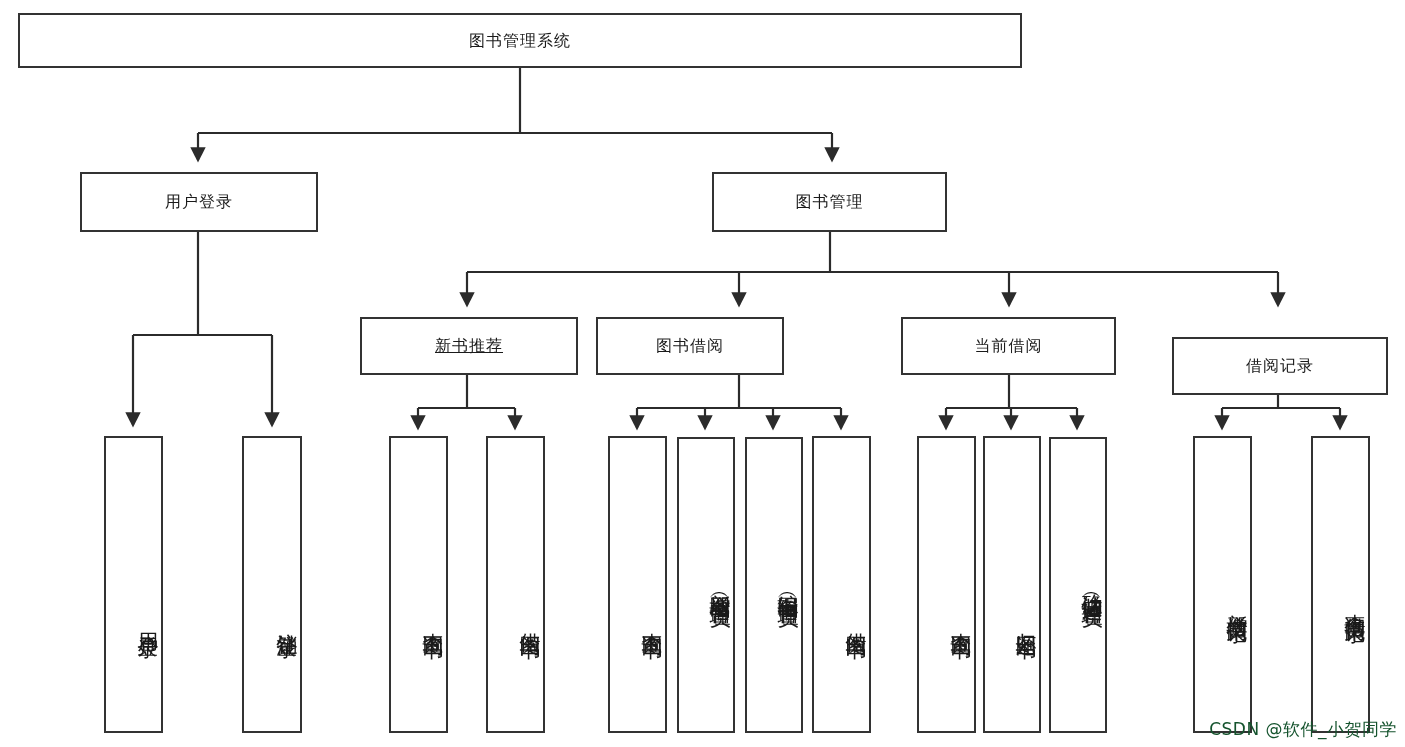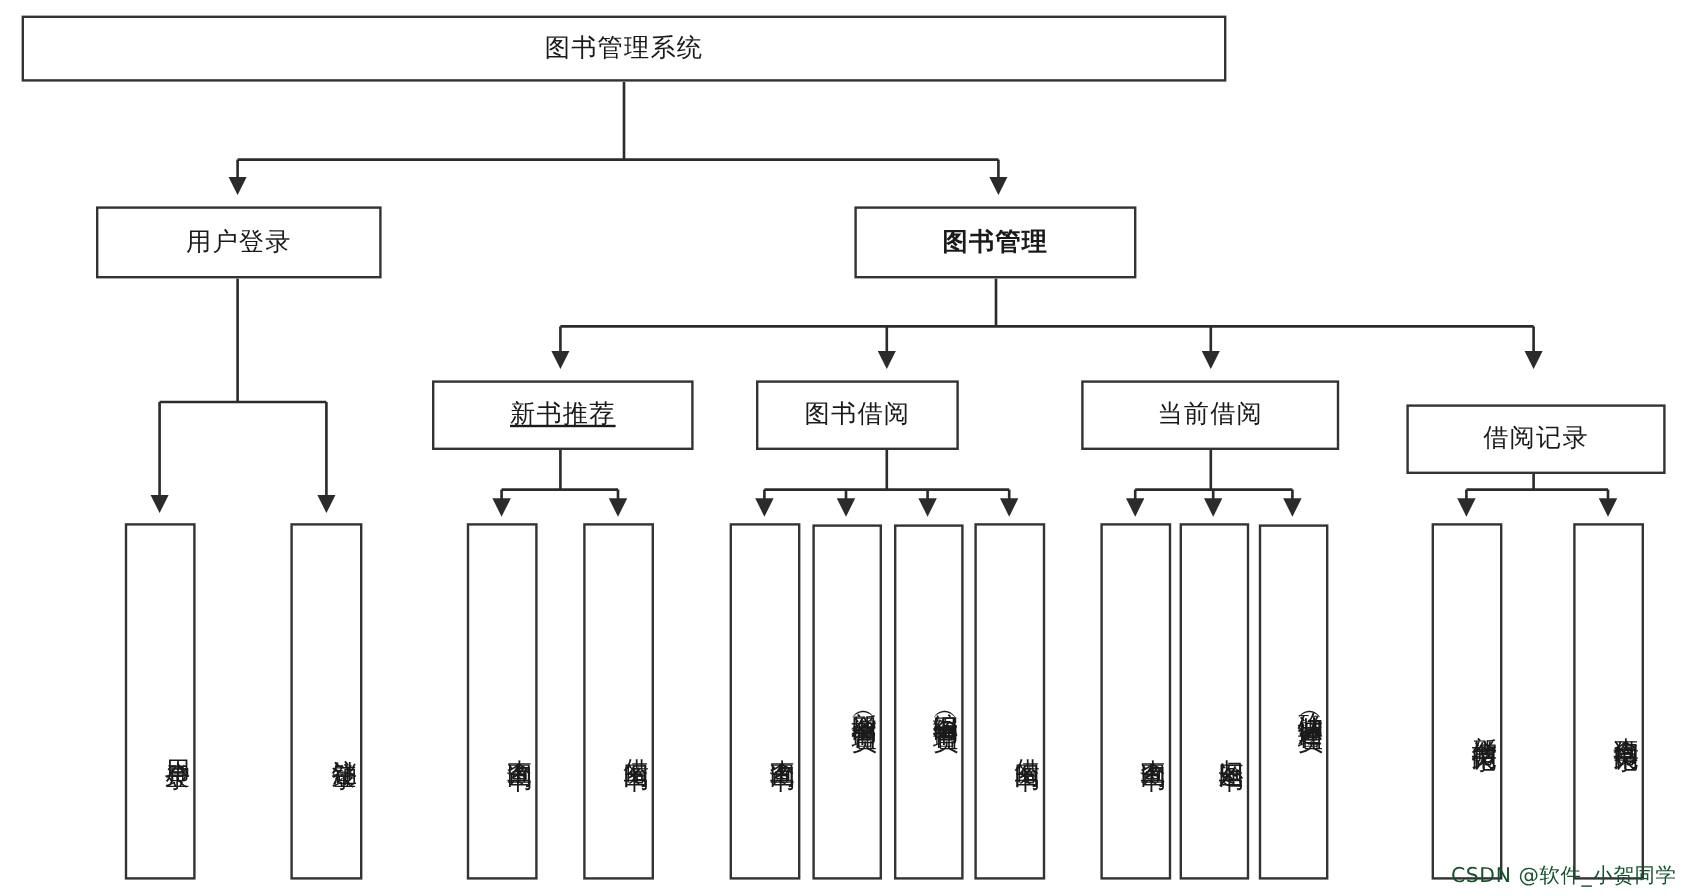--- a/index.html
+++ b/index.html
@@ -30,21 +30,21 @@
     box-sizing: border-box;
     border: 2px solid #333333;
     background: #ffffff;
     display: flex;
     align-items: center;
     justify-content: center;
     color: #1a1a1a;
     text-align: center;
   }
   .node-h {
-    font-size: 21px;
+    font-size: 16px;
     line-height: 1.2;
     letter-spacing: 1px;
   }
   .node-v {
     writing-mode: vertical-rl;
     text-orientation: upright;
     font-size: 21px;
     line-height: 1.25;
     letter-spacing: 2px;
     padding-top: 4px;
@@ -117,25 +117,25 @@
       <path d="M 1222 408 L 1340 408"></path>
       <path d="M 1222 408 L 1222 428" marker-end="url(#arrow)"></path>
       <path d="M 1340 408 L 1340 428" marker-end="url(#arrow)"></path>
     </g>
   </svg>
 
   <div class="node node-h" style="left:18px; top:13px; width:1004px; height:55px;">图书管理系统</div>
 
   <div class="node node-h" style="left:80px; top:172px; width:238px; height:60px;">用户登录</div>
 
-  <div class="node node-h" style="left:712px; top:172px; width:235px; height:60px;font-weight:bold;">图书管理</div>
+  <div class="node node-h" style="left:712px; top:172px; width:235px; height:60px;">图书管理</div>
 
   <div class="node node-h" style="left:360px; top:317px; width:218px; height:58px;text-decoration:underline;">新书推荐</div>
 
-  <div class="node node-h" style="left:630px; top:317px; width:169px; height:58px;">图书借阅</div>
+  <div class="node node-h" style="left:596px; top:317px; width:188px; height:58px;">图书借阅</div>
 
   <div class="node node-h" style="left:901px; top:317px; width:215px; height:58px;">当前借阅</div>
 
   <div class="node node-h" style="left:1172px; top:317px; width:216px; height:58px;margin-top:20px;">借阅记录</div>
 
   <div class="node node-v" style="left:104px; top:436px; width:59px; height:297px; padding-top:74px;">用户登录</div>
 
   <div class="node node-v" style="left:242px; top:436px; width:60px; height:297px; padding-top:74px;">注销登录</div>
 
   <div class="node node-v" style="left:389px; top:436px; width:59px; height:297px; padding-top:74px;">查询图书</div>

